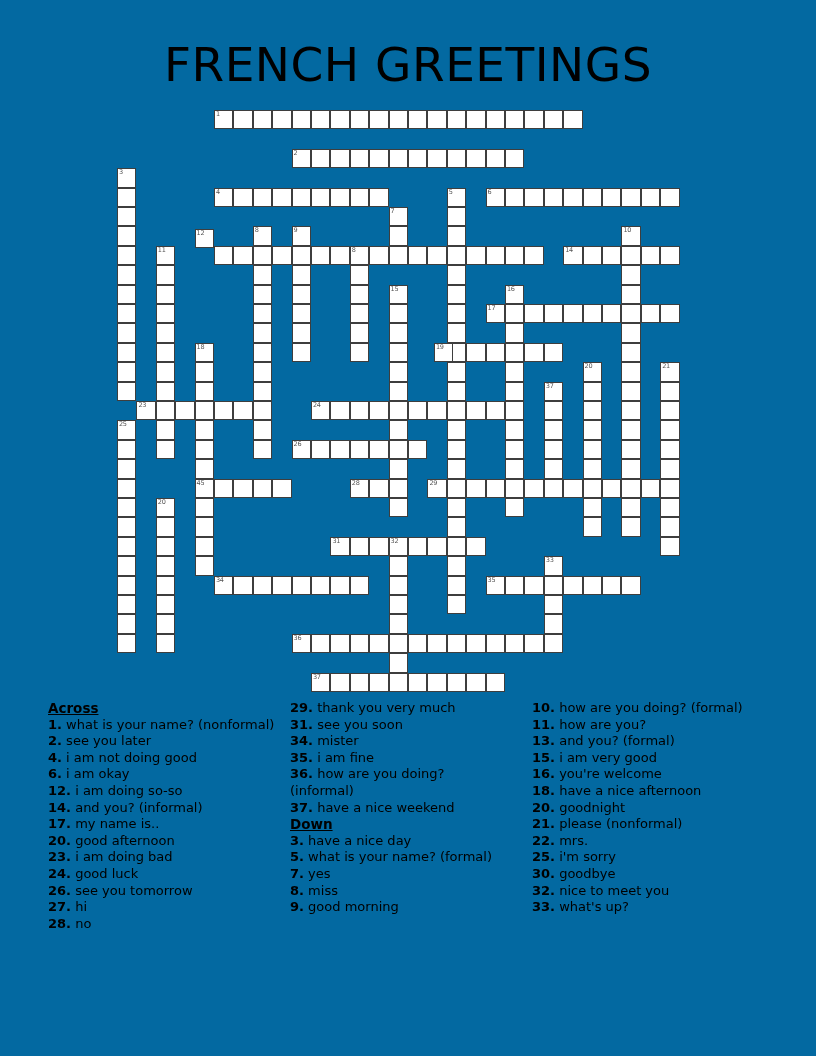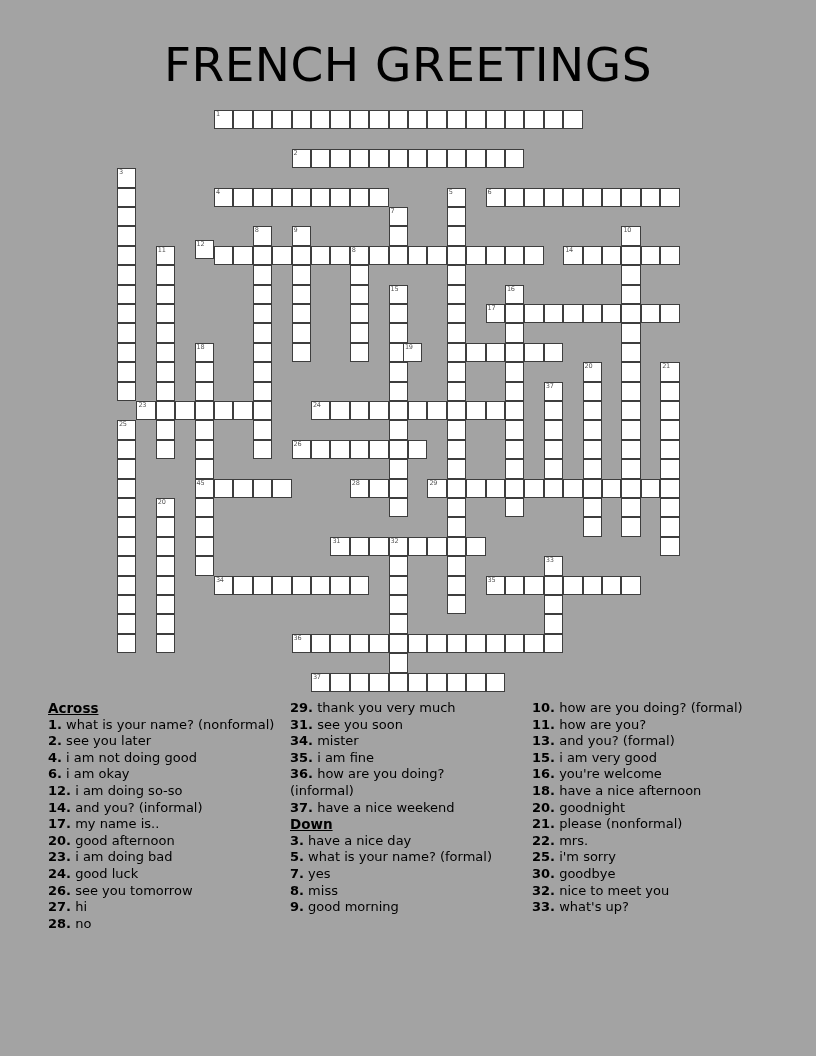--- a/index.html
+++ b/index.html
@@ -1,16 +1,16 @@
 <!DOCTYPE html>
 <html><head>
 <meta charset="utf-8">
 <style>
   html,body{margin:0;padding:0;background:#fff;}
-  #page{position:relative;width:816px;height:1056px;background:#a3a3a3;overflow:hidden;
+  #page{position:relative;width:816px;height:1056px;background:#0369a1;overflow:hidden;
         font-family:"DejaVu Sans",sans-serif;}
   #title{position:absolute;top:41px;left:0;width:816px;text-align:center;
          font-family:"DejaVu Sans",sans-serif;font-size:47px;line-height:47px;
          letter-spacing:0.5px;color:#000;white-space:nowrap;}
   #grid{position:absolute;left:0;top:0;}
   .cell{position:absolute;width:19.4px;height:19.4px;box-sizing:border-box;
         border:1px solid #3e3e3e;background:#fff;}
   .cellnum{position:absolute;top:0px;left:1px;font-size:6.5px;line-height:7px;
            color:#555;font-family:"DejaVu Sans",sans-serif;letter-spacing:-0.3px;}
   .clue-col{position:absolute;top:700px;color:#000;}
@@ -175,21 +175,21 @@
       <div class="cell" style="left: 155.8px; top: 265.2px;"></div>
       <div class="cell" style="left: 155.8px; top: 284.6px;"></div>
       <div class="cell" style="left: 155.8px; top: 304px;"></div>
       <div class="cell" style="left: 155.8px; top: 323.4px;"></div>
       <div class="cell" style="left: 155.8px; top: 342.8px;"></div>
       <div class="cell" style="left: 155.8px; top: 362.2px;"></div>
       <div class="cell" style="left: 155.8px; top: 381.6px;"></div>
       <div class="cell" style="left: 155.8px; top: 401px;"></div>
       <div class="cell" style="left: 155.8px; top: 420.4px;"></div>
       <div class="cell" style="left: 155.8px; top: 439.8px;"></div>
-      <div class="cell" style="left: 194.6px; top: 240px;">
+      <div class="cell" style="left: 194.6px; top: 229px;">
         <span class="cellnum">12</span>
       </div>
       <div class="cell" style="left: 214px; top: 245.8px;"></div>
       <div class="cell" style="left: 233.4px; top: 245.8px;"></div>
       <div class="cell" style="left: 272.2px; top: 245.8px;"></div>
       <div class="cell" style="left: 311px; top: 245.8px;"></div>
       <div class="cell" style="left: 330.4px; top: 245.8px;"></div>
       <div class="cell" style="left: 349.8px; top: 245.8px;">
         <span class="cellnum">8</span>
       </div>
@@ -259,21 +259,21 @@
       <div class="cell" style="left: 194.6px; top: 420.4px;"></div>
       <div class="cell" style="left: 194.6px; top: 439.8px;"></div>
       <div class="cell" style="left: 194.6px; top: 459.2px;"></div>
       <div class="cell" style="left: 194.6px; top: 478.6px;">
         <span class="cellnum">45</span>
       </div>
       <div class="cell" style="left: 194.6px; top: 498px;"></div>
       <div class="cell" style="left: 194.6px; top: 517.4px;"></div>
       <div class="cell" style="left: 194.6px; top: 536.8px;"></div>
       <div class="cell" style="left: 194.6px; top: 556.2px;"></div>
-      <div class="cell" style="left: 403px; top: 342.8px;">
+      <div class="cell" style="left: 434px; top: 342.8px;">
         <span class="cellnum">19</span>
       </div>
       <div class="cell" style="left: 466.2px; top: 342.8px;"></div>
       <div class="cell" style="left: 485.6px; top: 342.8px;"></div>
       <div class="cell" style="left: 524.4px; top: 342.8px;"></div>
       <div class="cell" style="left: 543.8px; top: 342.8px;"></div>
       <div class="cell" style="left: 582.6px; top: 362.2px;">
         <span class="cellnum">20</span>
       </div>
       <div class="cell" style="left: 582.6px; top: 381.6px;"></div>

